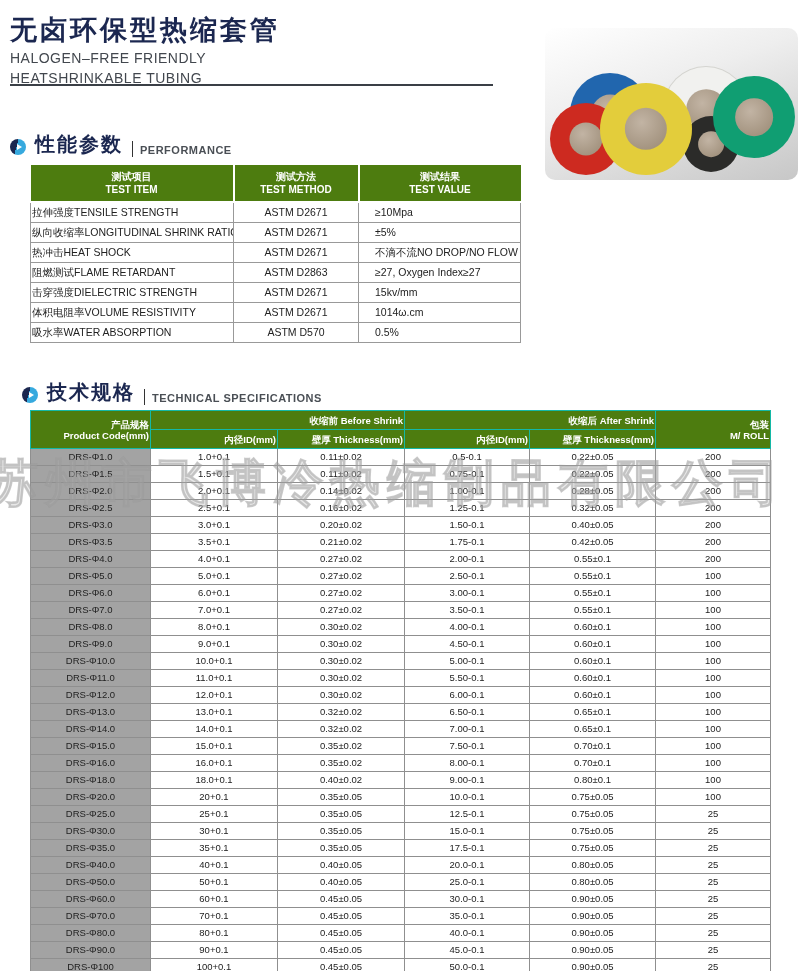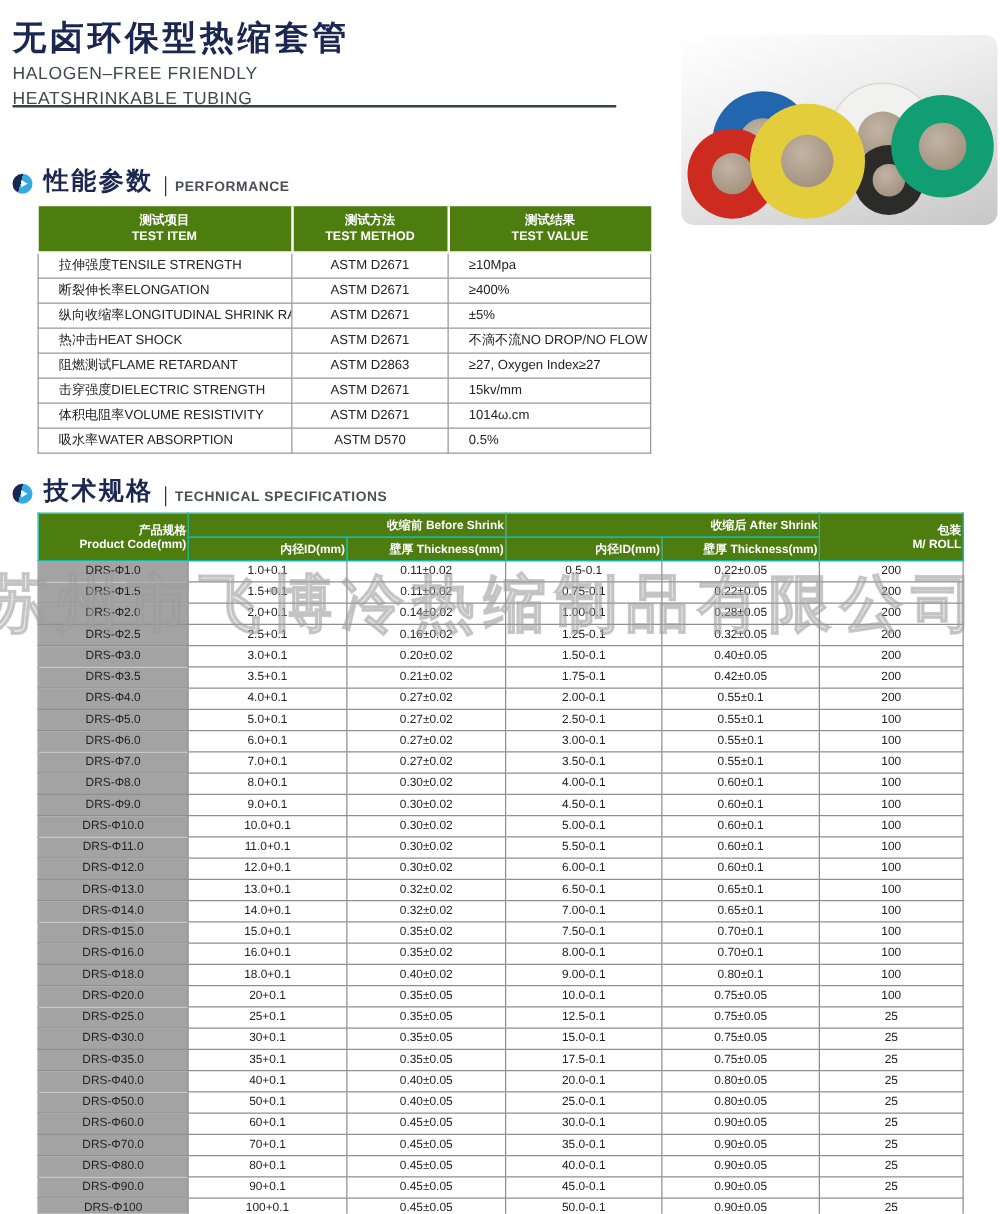--- a/index.html
+++ b/index.html
@@ -56,21 +56,21 @@
   #perf-table th{
     font-size:10px;line-height:13px;height:34px;
     border:2px solid #ffffff;border-top:none;
   }
   #perf-table th:first-child{border-left:none;}
   #perf-table th:last-child{border-right:none;}
   #perf-table td{
     font-size:10.5px;color:#222;height:17px;line-height:17px;
     border:1px solid #999;white-space:nowrap;overflow:hidden;
   }
-  #perf-table tbody td:nth-child(1){text-align:left;padding-left:16px;}
+  #perf-table tbody td:nth-child(1){text-align:left;padding-left:1px;}
   #perf-table tbody td:nth-child(2){text-align:center;}
   #perf-table tbody td:nth-child(3){text-align:left;padding-left:16px;}
   
   #spec-table{position:absolute;left:30px;top:410px;width:740px;}
   #spec-table th{
     font-size:9.5px;line-height:11px;height:16px;
     border:1px solid #14b8a6;
     text-align:right;
   }
   #spec-table td{
@@ -152,25 +152,20 @@
       </th>
     </tr>
   </thead>
   <tbody>
       <tr>
         <td>拉伸强度TENSILE STRENGTH</td>
         <td>ASTM D2671</td>
         <td>≥10Mpa</td>
       </tr>
       <tr>
-        <td>断裂伸长率ELONGATION</td>
-        <td>ASTM D2671</td>
-        <td>≥400%</td>
-      </tr>
-      <tr>
         <td>纵向收缩率LONGITUDINAL SHRINK RATIO</td>
         <td>ASTM D2671</td>
         <td>±5%</td>
       </tr>
       <tr>
         <td>热冲击HEAT SHOCK</td>
         <td>ASTM D2671</td>
         <td>不滴不流NO DROP/NO FLOW</td>
       </tr>
       <tr>
@@ -189,21 +184,21 @@
         <td>1014ω.cm</td>
       </tr>
       <tr>
         <td>吸水率WATER ABSORPTION</td>
         <td>ASTM D570</td>
         <td>0.5%</td>
       </tr>
     </tbody>
 </table>
 
-<div class="section-header" style="left:10px;top:379px;">
+<div class="section-header" style="left:22px;top:379px;">
   <span class="sec-icon">
       <span class="arrow"></span>
     </span>
   <span class="sec-cn">技术规格</span>
   <span class="sec-divider"></span>
   <span class="sec-en">TECHNICAL SPECIFICATIONS</span>
 </div>
 
 <table id="spec-table">
   <colgroup>

